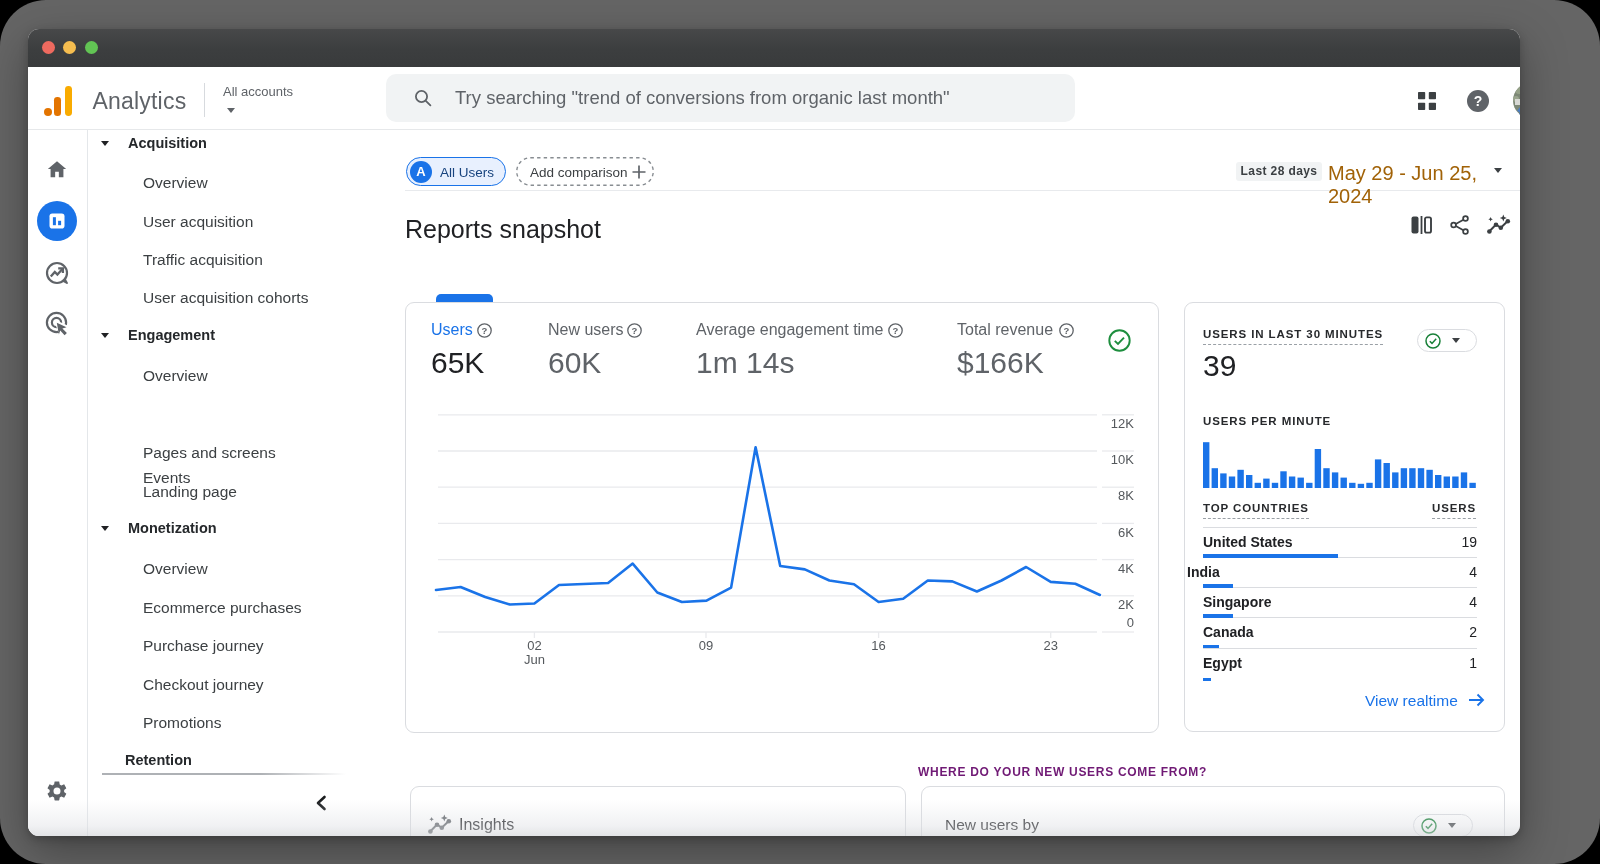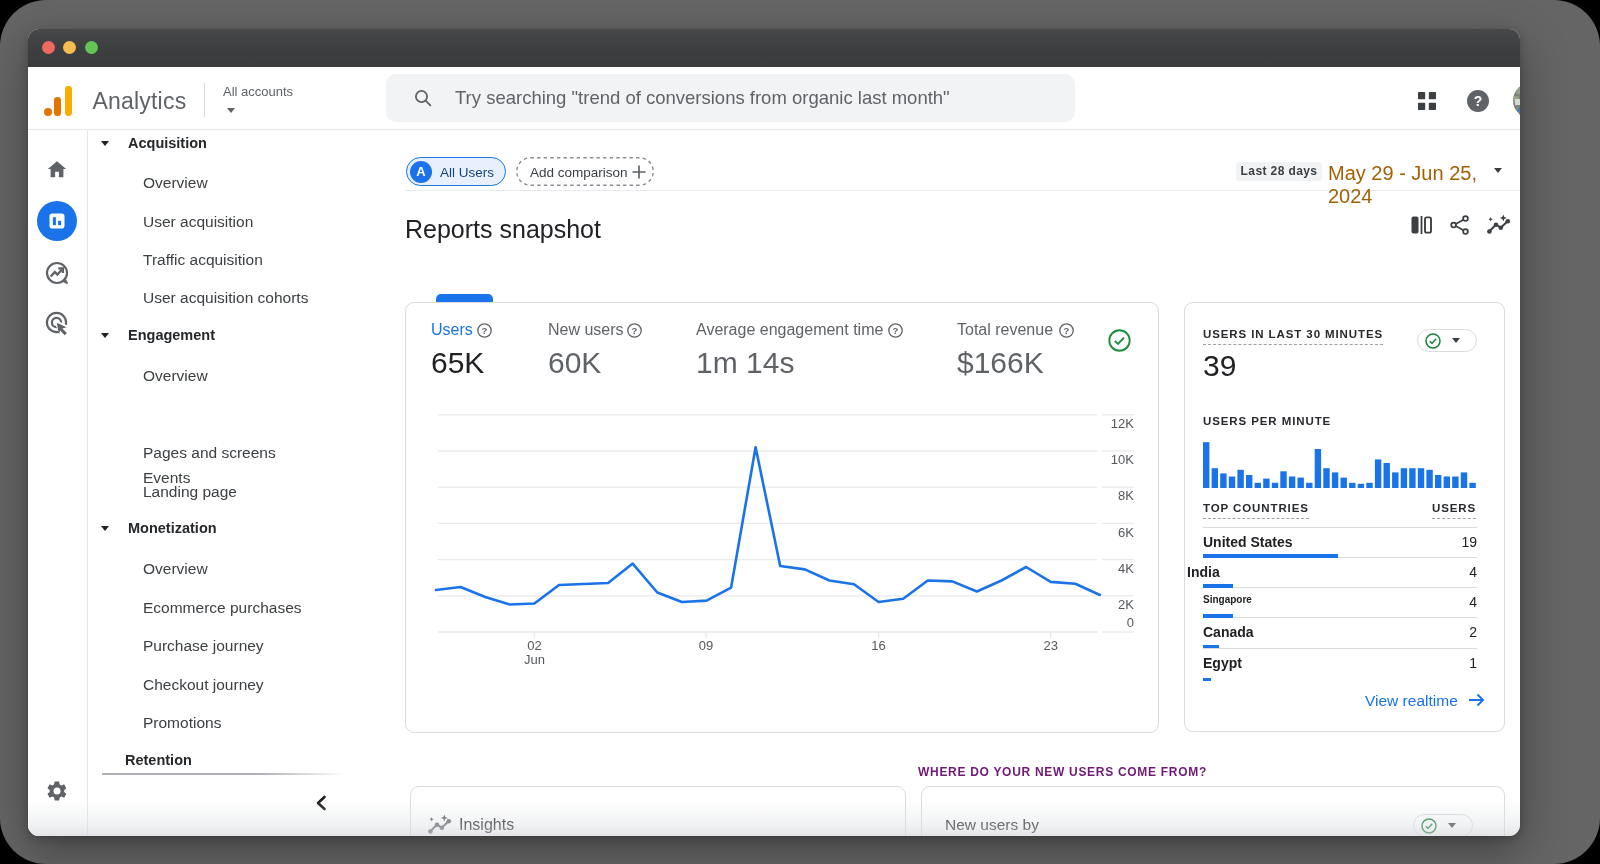--- a/index.html
+++ b/index.html
@@ -302,21 +302,21 @@
     </svg>
     <div class="cap dotu" style="left:1175px;top:473px;">TOP COUNTRIES</div>
     <div class="cap dotu" style="left:1404px;top:473px;">USERS</div>
     <div class="abs" style="left:1175px;top:498px;width:274px;height:1px;background:#dadce0;"></div>
     <div class="abs" style="left:1175px;top:528px;width:274px;height:1px;background:#dadce0;"></div>
     <div class="abs" style="left:1175px;top:558px;width:274px;height:1px;background:#dadce0;"></div>
     <div class="abs" style="left:1175px;top:588px;width:274px;height:1px;background:#dadce0;"></div>
     <div class="abs" style="left:1175px;top:618.8px;width:274px;height:1px;background:#dadce0;"></div>
     <div class="abs" style="left:1175px;top:504.5px;font-size:14px;font-weight:bold;color:#202124;">United States</div>
     <div class="abs" style="left:1159px;top:534.8px;font-size:14px;font-weight:bold;color:#202124;">India</div>
-    <div class="abs" style="left:1175px;top:565px;font-size:10px;font-weight:bold;color:#202124;">Singapore</div>
+    <div class="abs" style="left:1175px;top:565px;font-size:14px;font-weight:bold;color:#202124;">Singapore</div>
     <div class="abs" style="left:1175px;top:595.4px;font-size:14px;font-weight:bold;color:#202124;">Canada</div>
     <div class="abs" style="left:1175px;top:626px;font-size:14px;font-weight:bold;color:#202124;">Egypt</div>
     <div class="abs" style="left:1389px;top:504.5px;width:60px;text-align:right;font-size:14px;color:#202124;">19</div>
     <div class="abs" style="left:1389px;top:534.8px;width:60px;text-align:right;font-size:14px;color:#202124;">4</div>
     <div class="abs" style="left:1389px;top:565px;width:60px;text-align:right;font-size:14px;color:#202124;">4</div>
     <div class="abs" style="left:1389px;top:595.4px;width:60px;text-align:right;font-size:14px;color:#202124;">2</div>
     <div class="abs" style="left:1389px;top:626px;width:60px;text-align:right;font-size:14px;color:#202124;">1</div>
     <div class="abs" style="left:1175px;top:525px;width:135px;height:3.5px;background:#1a73e8;"></div>
     <div class="abs" style="left:1175px;top:555.2px;width:30px;height:3.5px;background:#1a73e8;"></div>
     <div class="abs" style="left:1175px;top:585.4px;width:30px;height:3.5px;background:#1a73e8;"></div>

